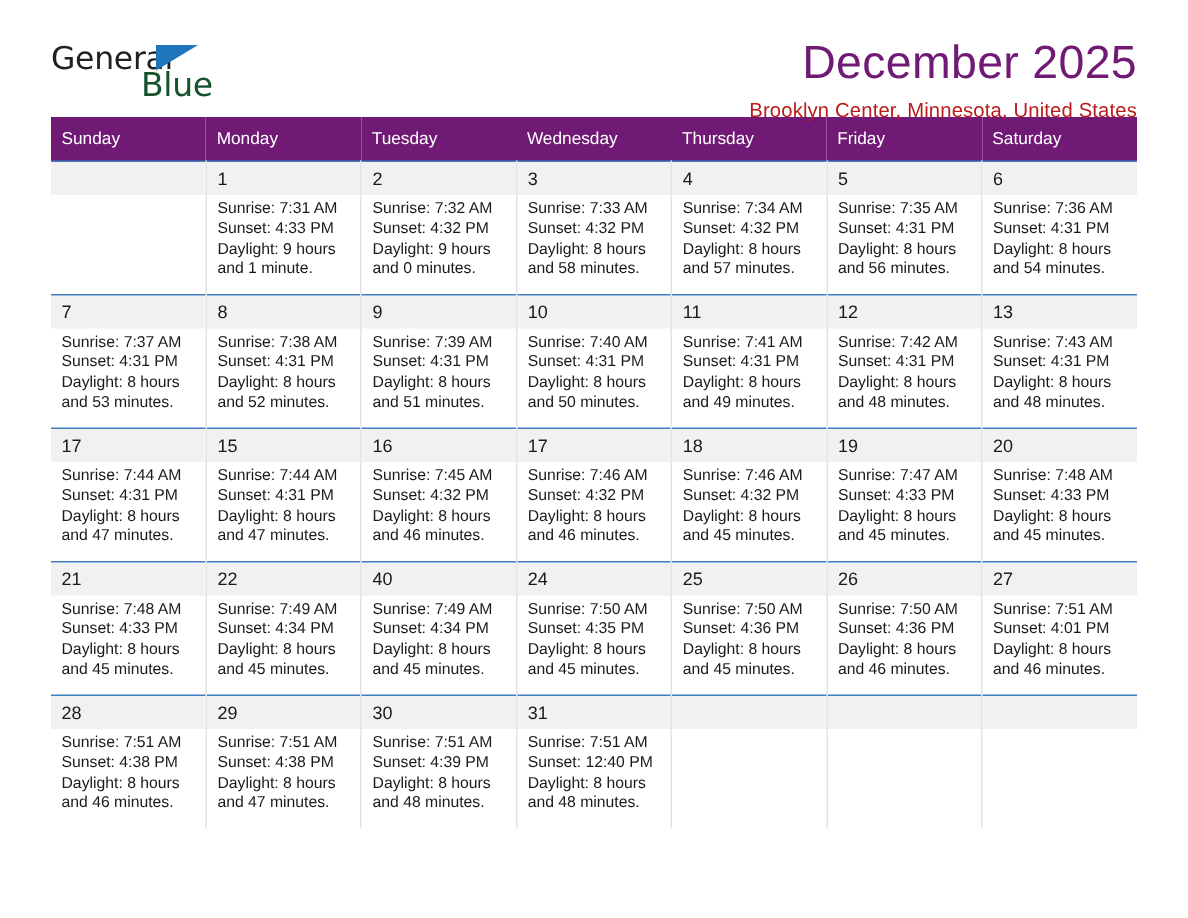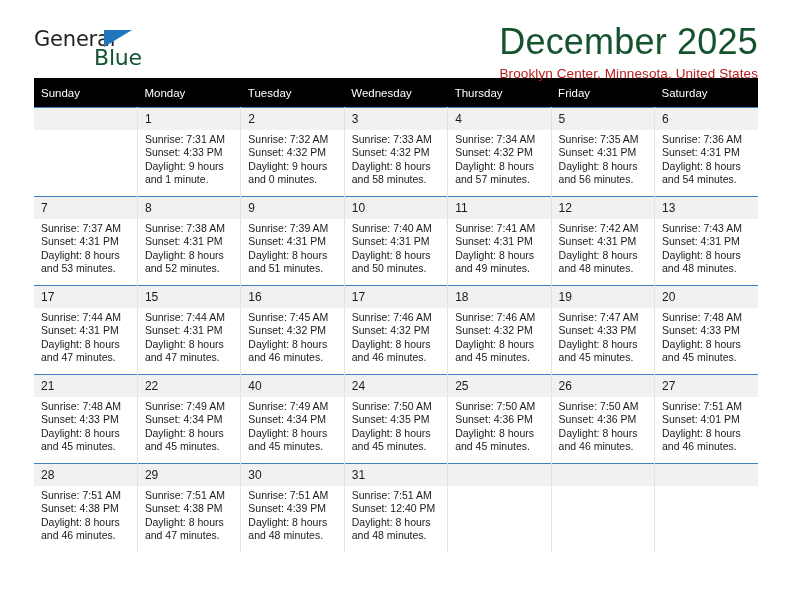--- a/index.html
+++ b/index.html
@@ -68,43 +68,43 @@
     color: #14532d;
     font-family: "DejaVu Sans", sans-serif;
   }
 
   .titles {
     text-align: right;
     flex: 1 1 auto;
     padding-top: 0px;
   }
   .month-title {
-    font-size: 36px;
+    font-size: 31px;
     line-height: 32px;
     font-weight: normal;
-    color: #14532d;
+    color: #701a75;
     letter-spacing: 0.2px;
   }
   .location-title {
     font-size: 13.5px;
     line-height: 18px;
     color: #b91c1c;
     margin-top: 7px;
     letter-spacing: 0.1px;
   }
 
   
   .calendar {
     width: 724px;
     border-collapse: collapse;
     table-layout: fixed;
     margin-top: 6px;
   }
   .calendar th {
-    background: #000000;
+    background: #701a75;
     color: #ffffff;
     font-weight: normal;
     font-size: 11.5px;
     text-align: left;
     padding: 5px 0 5px 7px;
     height: 19px;
     border: none;
   }
 
   .calendar td {

